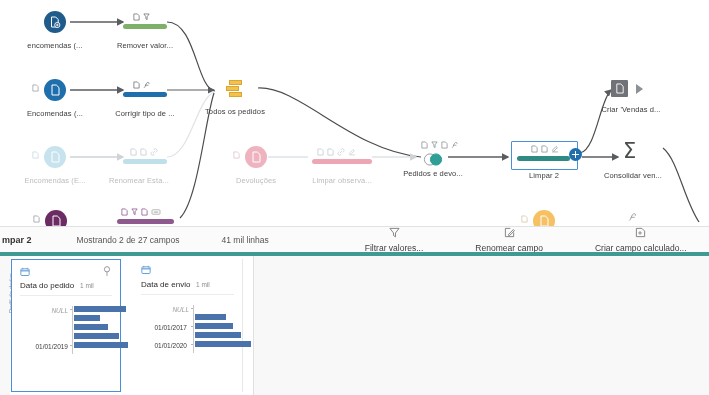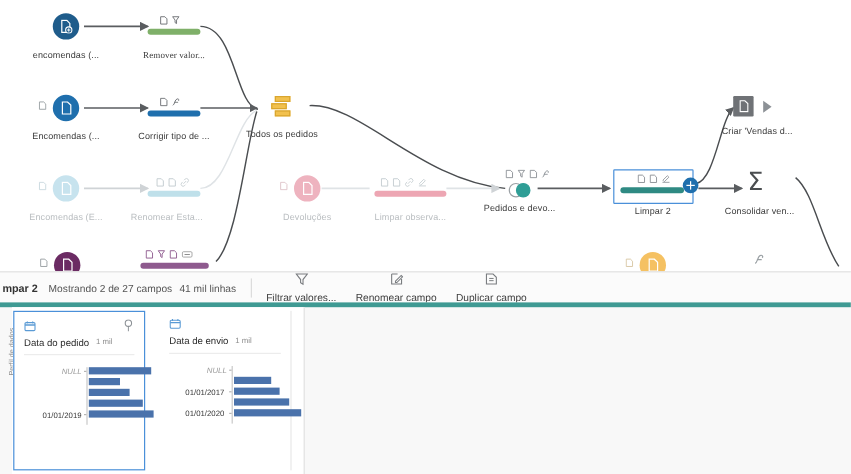--- a/index.html
+++ b/index.html
@@ -42,21 +42,21 @@
 
   
   .outbox{position:absolute;width:17px;height:17px;background:#6f7276;border-radius:1px;display:flex;align-items:center;justify-content:center;}
   .playtri{position:absolute;width:0;height:0;border-left:7px solid transparent;border-top:5px solid transparent;border-bottom:5px solid transparent;}
   .sigma{position:absolute;font-size:21px;line-height:21px;color:#4a4d50;font-family:"DejaVu Sans",sans-serif;}
 
   
   #toolbar{
     position:absolute;left:0;top:226px;width:709px;height:26px;
     background:#fbfbfb;border-top:1px solid #e2e2e2;border-bottom:1px solid #f97316;
-    display:flex;align-items:center;
+    display:flex;align-items:center;gap:36px;
   }
   #toolbar .tb-title{font-size:9px;color:#333;font-weight:bold;padding-left:2px;white-space:nowrap;}
   #toolbar .tb-meta{font-size:8.5px;color:#555;margin-left:9px;white-space:nowrap;}
   #toolbar .tb-sep{width:1px;height:16px;background:#dcdcdc;margin:0 12px;}
   .tb-btn{display:flex;align-items:center;gap:5px;margin-right:16px;cursor:default;white-space:nowrap;flex-direction:column;}
   .tb-btn .lbl{font-size:8.5px;color:#3c3c3c;}
   .tb-btn svg{display:block;}
 
   
   #pane{position:absolute;left:0;top:252px;width:709px;height:143px;background:#f8f8f8;}
@@ -139,21 +139,21 @@
     <div class="node" style="left:123px;top:13px;">
       <div class="pill-icons" style="left:10px;top:0px;">
         <svg width="7" height="8" viewBox="0 0 8 9">
             <path d="M1,1 h4 l2,2 v5 h-6 z" fill="none" stroke="#6f7276" stroke-width=".9"></path>
           </svg>
         <svg width="7" height="8" viewBox="0 0 8 9">
             <path d="M1,1 h6 l-2.3,3.2 v3.3 l-1.4,-.9 v-2.4 z" fill="none" stroke="#6f7276" stroke-width=".9"></path>
           </svg>
       </div>
       <div class="pill" style="left:0;top:11px;width:44px;background:#7fb069;"></div>
-      <div class="cap center" style="left:22px;top:28px;font-family:Liberation Serif, serif;">Remover valor...</div>
+      <div class="cap center" style="left:22px;top:28px;">Remover valor...</div>
     </div>
 
     <div class="node" style="left:44px;top:79px;">
       <div class="inp-pre" style="left:-12px;top:5px;">
         <svg width="7" height="8" viewBox="0 0 8 9">
             <path d="M1,1 h4 l2,2 v5 h-6 z" fill="none" stroke="#9aa0a4" stroke-width=".9"></path>
           </svg>
       </div>
       <div class="inp" style="background:#1f6fad;left:0;top:0;">
         <svg width="11" height="12" viewBox="0 0 11 12">
@@ -376,20 +376,27 @@
 
 
     <div class="tb-btn">
       <svg width="11" height="11" viewBox="0 0 12 12">
           <path d="M1.5,1.5 h5.4 M1.5,1.5 v9 h9 V6" fill="none" stroke="#7a7d80" stroke-width="1"></path>
           <path d="M5,8 l5.2,-5.2 1.2,1.2 L6.2,9.2 h-1.2 z" fill="none" stroke="#7a7d80" stroke-width="1"></path>
         </svg>
       <span class="lbl">Renomear campo</span>
     </div>
 
+    <div class="tb-btn">
+      <svg width="11" height="11" viewBox="0 0 12 12">
+          <path d="M1.5,1.5 h6 l3,3 v6 h-9 z" fill="none" stroke="#7a7d80" stroke-width="1"></path>
+          <path d="M3.5,6.5 h4 M5.5,4.5 v4" stroke="#7a7d80" stroke-width=".9"></path>
+        </svg>
+      <span class="lbl">Criar campo calculado...</span>
+    </div>
 
     <div class="tb-btn">
       <svg width="11" height="11" viewBox="0 0 12 12">
           <path d="M1.5,1.5 h6 l3,3 v6 h-9 z" fill="none" stroke="#7a7d80" stroke-width="1"></path>
           <path d="M4,5.5 h4 M4,7.5 h4" stroke="#7a7d80" stroke-width=".9"></path>
         </svg>
       <span class="lbl">Duplicar campo</span>
     </div>
 
   </div>

